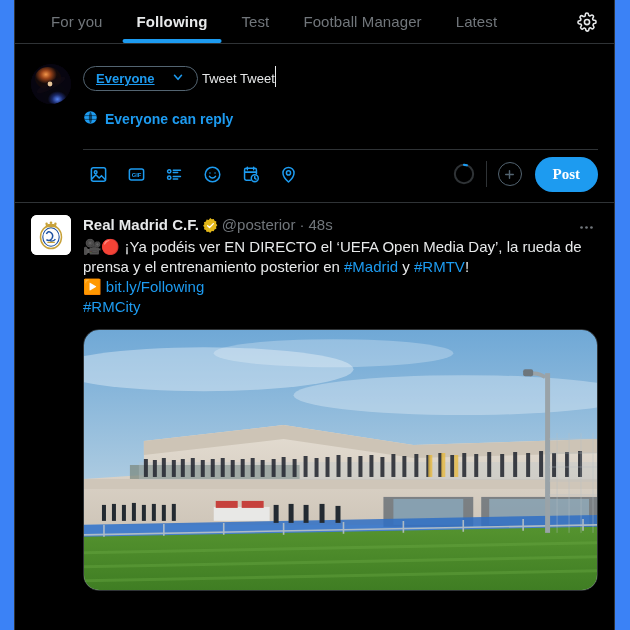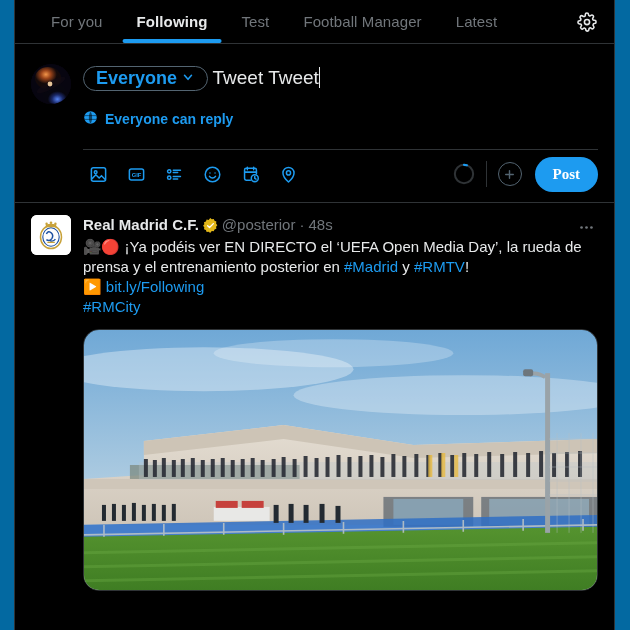--- a/index.html
+++ b/index.html
@@ -5,21 +5,21 @@
   * { box-sizing: border-box; margin: 0; padding: 0; }
   html, body {
     width: 630px; height: 630px;
     background: #000000;
     font-family: "Liberation Sans", sans-serif;
     overflow: hidden;
   }
   #app {
     position: relative;
     width: 630px; height: 630px;
-    background: #0369a1;
+    background: #3b82f6;
   }
 
   
   .column {
     position: absolute;
     left: 14px; top: 0;
     width: 601px; height: 630px;
     border-left: 1px solid #2f3336;
     border-right: 1px solid #2f3336;
     background: #000000;
@@ -92,35 +92,36 @@
     cursor: pointer;
   }
   .compose-body {
     flex: 1 1 auto;
     padding-left: 12px;
     min-width: 0;
   }
   .audience-pill {
     display: inline-flex;
     align-items: center;
-    gap: 4px;
+    gap: 16px;
     height: 25px;
     padding: 0 12px;
     margin-top: 5px;
     border: 1px solid #536471;
     border-radius: 999px;
     color: #1d9bf0;
-    font-size: 18px;
+    font-size: 13px;
     font-weight: bold;
     cursor: pointer;
+    text-decoration: underline;
   }
   .audience-pill .chev { display: block; }
   .tweet-input {
     margin-top: 14px;
-    font-size: 19px;
+    font-size: 13px;
     color: #e7e9ea;
     line-height: 24px;
     min-height: 26px;
     position: relative;
     display: inline-block;
     white-space: pre;
     outline: none;
   }
   .caret {
     display: inline-block;

